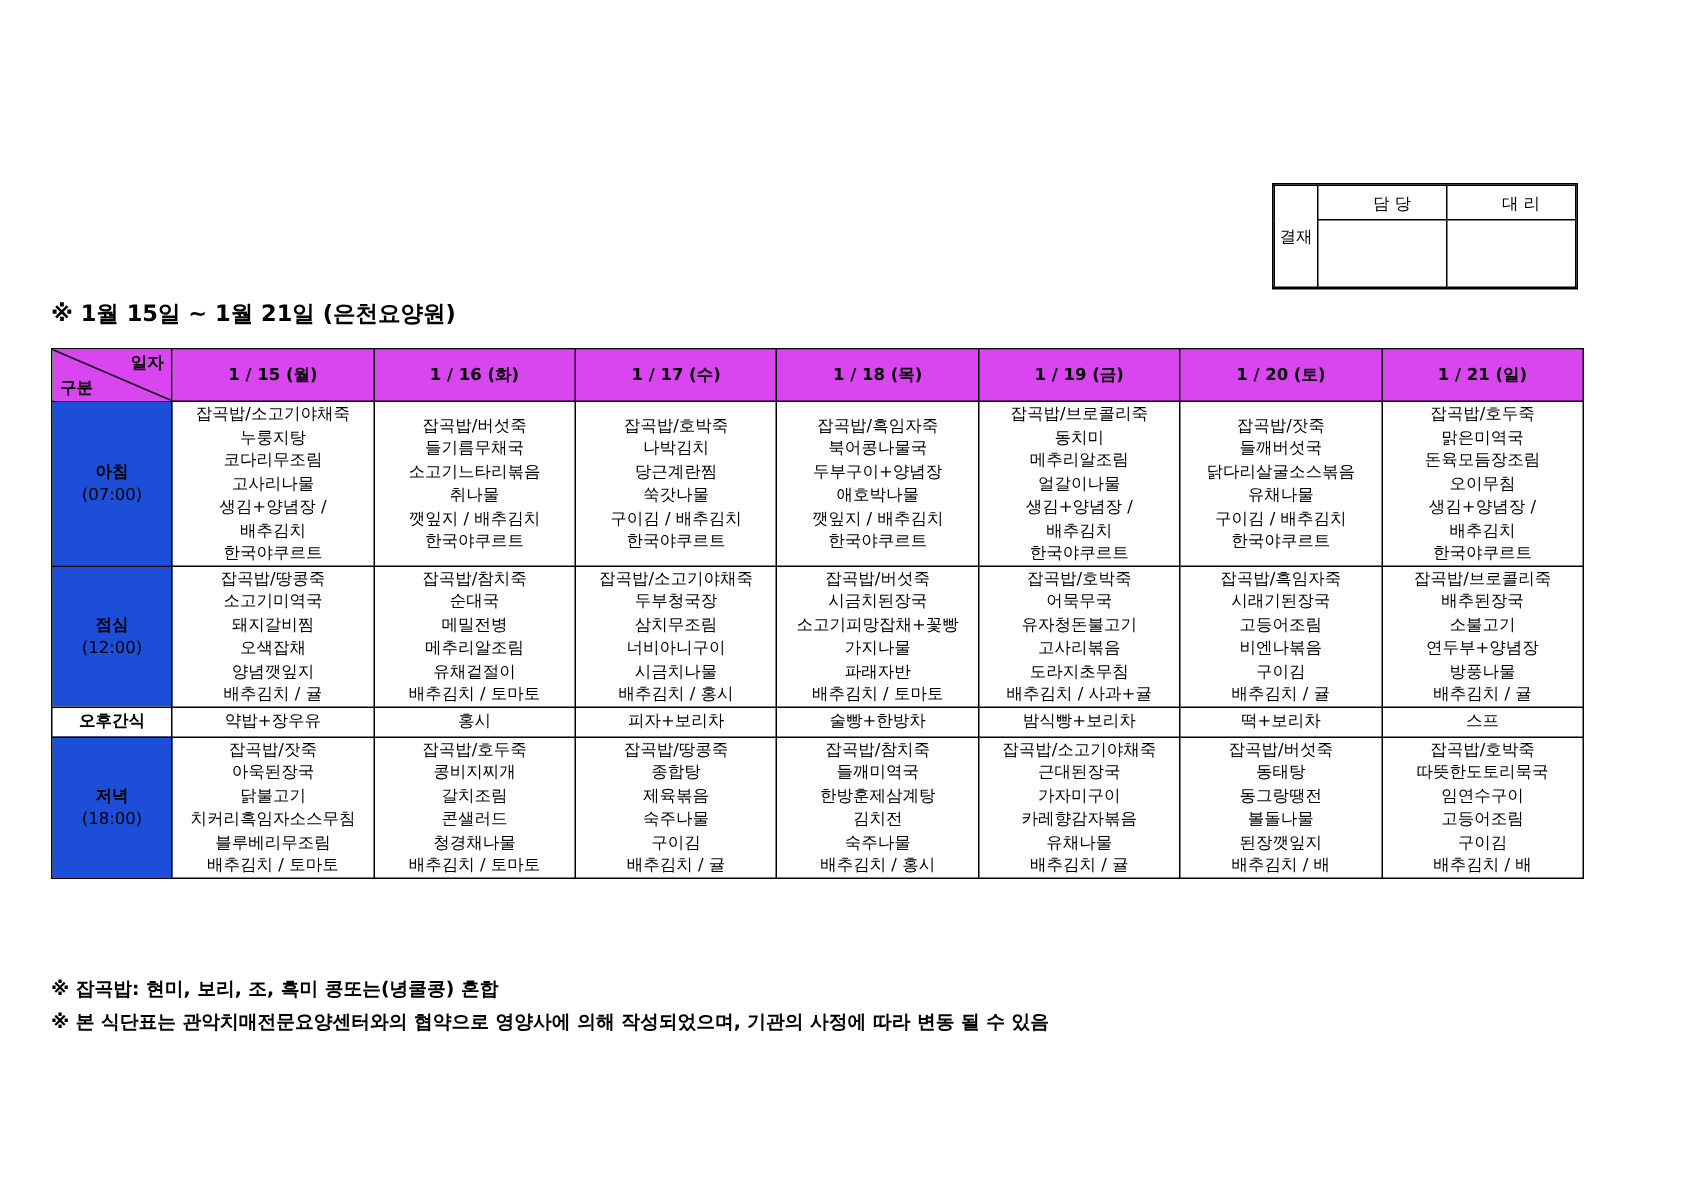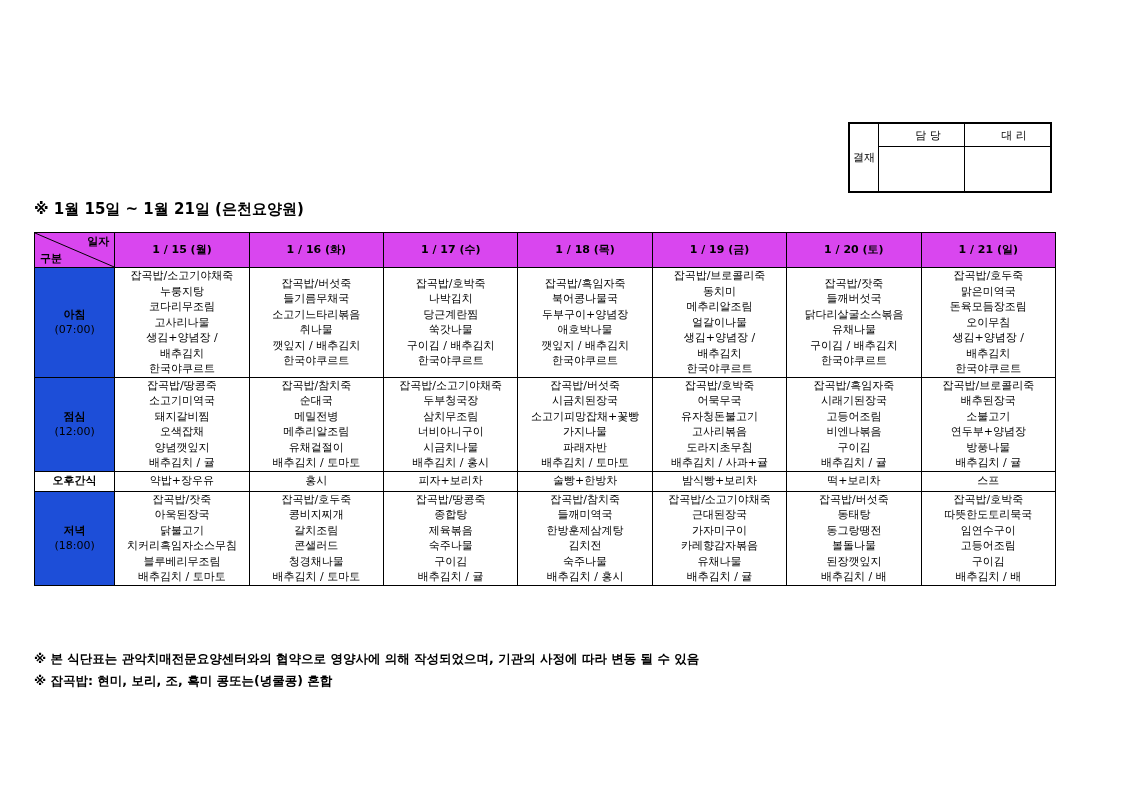--- a/index.html
+++ b/index.html
@@ -386,17 +386,17 @@
             <div>임연수구이</div>
             <div>고등어조림</div>
             <div>구이김</div>
             <div>배추김치 / 배</div>
           </td>
         </tr>
       </tbody>
   </table>
 
   <div class="footnotes">
+    <div>※ 잡곡밥: 현미, 보리, 조, 흑미 콩또는(녕쿨콩) 혼합</div>
     <div>※ 본 식단표는 관악치매전문요양센터와의 협약으로 영양사에 의해 작성되었으며, 기관의 사정에 따라 변동 될 수 있음</div>
-    <div>※ 잡곡밥: 현미, 보리, 조, 흑미 콩또는(녕쿨콩) 혼합</div>
   </div>
 
 </div>
 
 </body></html>

